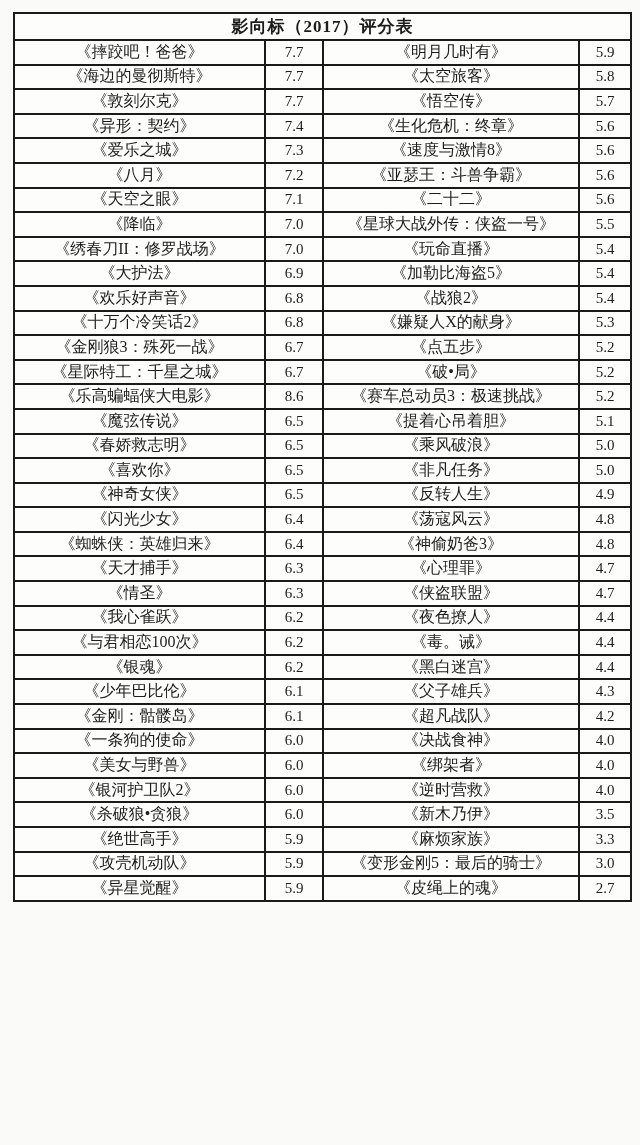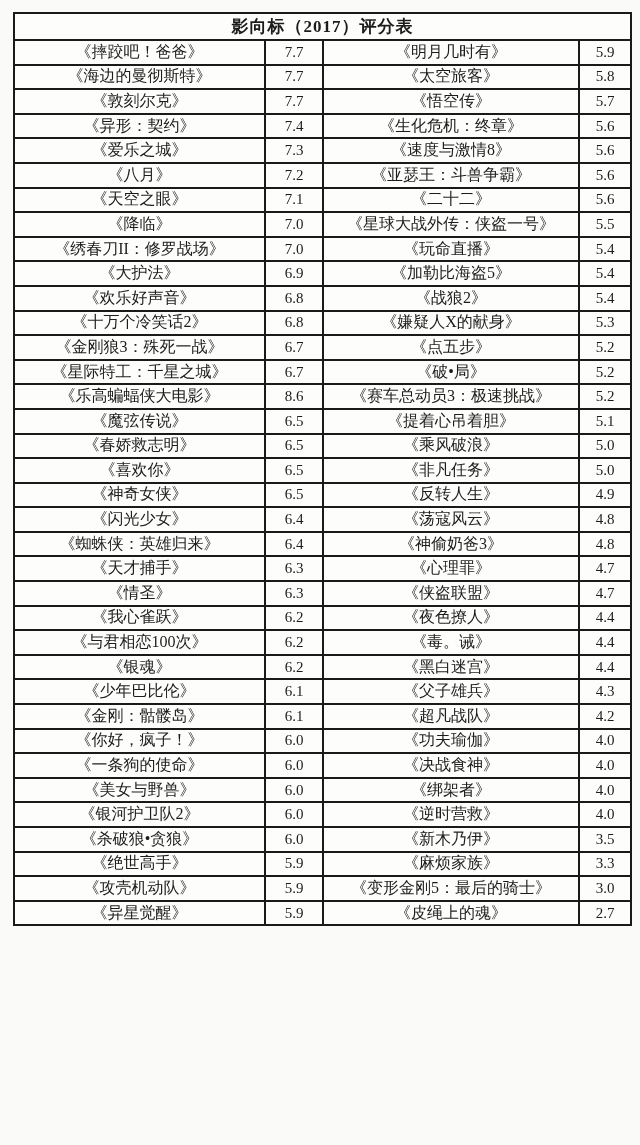--- a/index.html
+++ b/index.html
@@ -229,26 +229,20 @@
           <td class="title-cell">《父子雄兵》</td>
           <td class="title-cell score-cell">4.3</td>
         </tr>
         <tr>
           <td class="title-cell">《金刚：骷髅岛》</td>
           <td class="title-cell score-cell">6.1</td>
           <td class="title-cell">《超凡战队》</td>
           <td class="title-cell score-cell">4.2</td>
         </tr>
         <tr>
-          <td class="title-cell">《你好，疯子！》</td>
-          <td class="title-cell score-cell">6.0</td>
-          <td class="title-cell">《功夫瑜伽》</td>
-          <td class="title-cell score-cell">4.0</td>
-        </tr>
-        <tr>
           <td class="title-cell">《一条狗的使命》</td>
           <td class="title-cell score-cell">6.0</td>
           <td class="title-cell">《决战食神》</td>
           <td class="title-cell score-cell">4.0</td>
         </tr>
         <tr>
           <td class="title-cell">《美女与野兽》</td>
           <td class="title-cell score-cell">6.0</td>
           <td class="title-cell">《绑架者》</td>
           <td class="title-cell score-cell">4.0</td>

